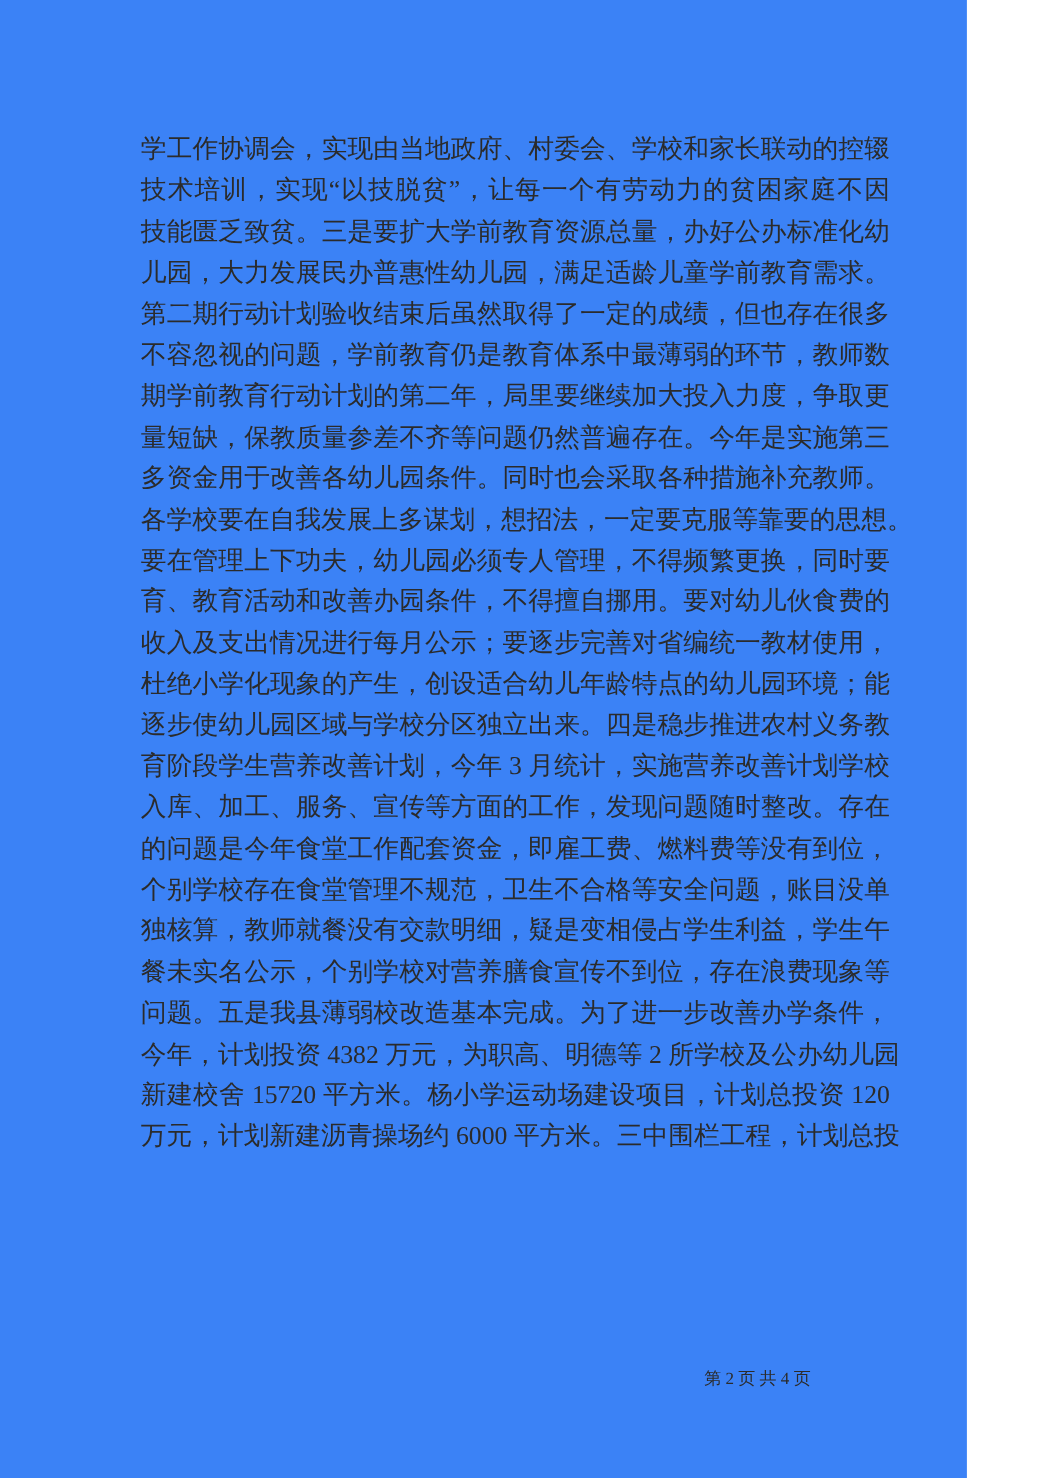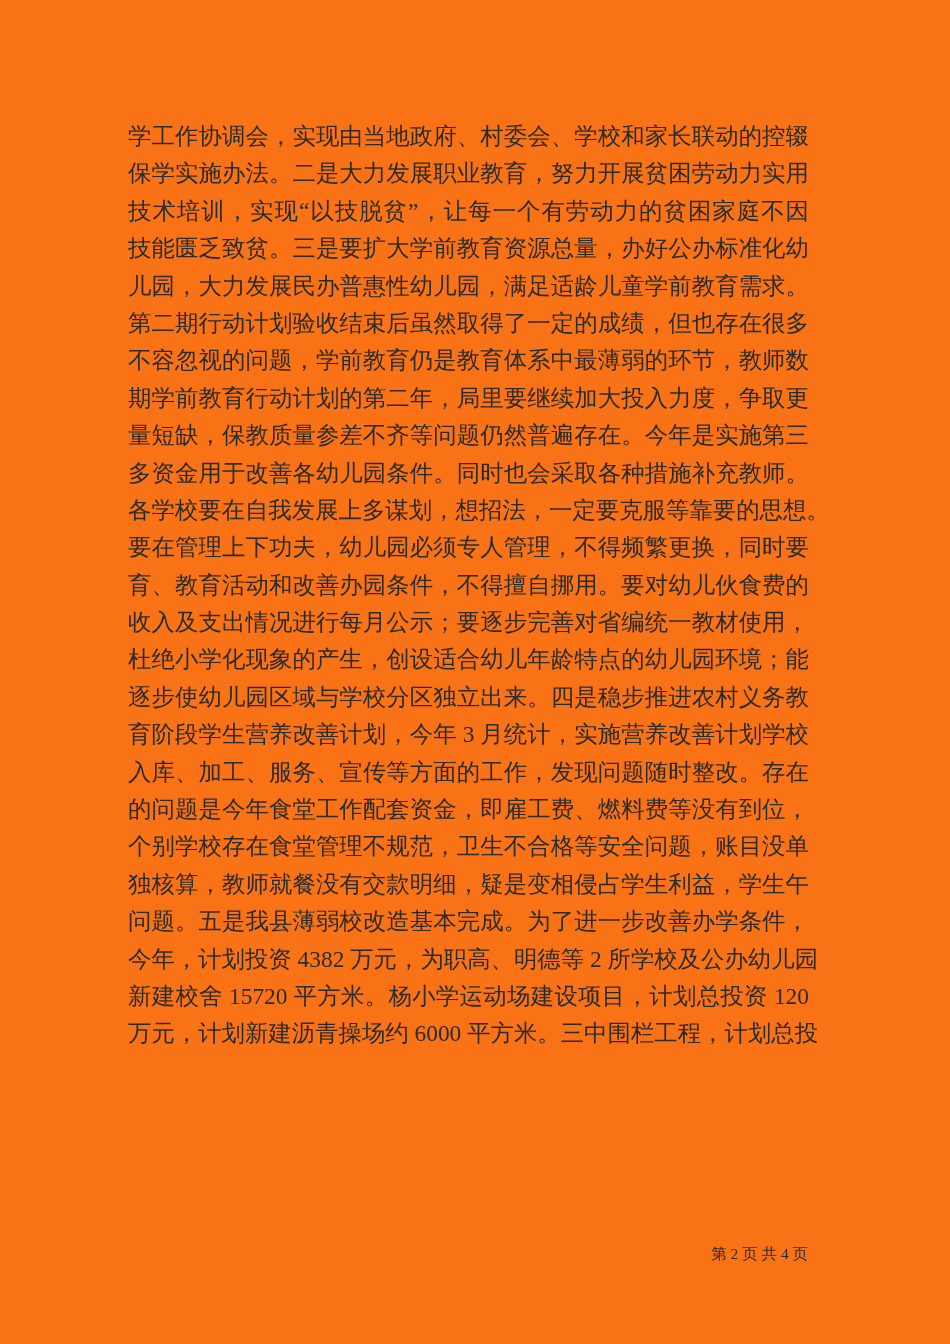--- a/index.html
+++ b/index.html
@@ -2,23 +2,23 @@
 <html><head>
 <meta charset="utf-8">
 <style>
   html, body {
     margin: 0;
     padding: 0;
     background: #ffffff;
   }
   .page {
     position: relative;
-    width: 950px;
+    width: 879px;
     height: 1344px;
-    background: #f97316;
+    background: #3b82f6;
     overflow: hidden;
     font-family: "Liberation Serif", "DejaVu Serif", serif;
     text-decoration: underline;
   }
   .text-body {
     position: absolute;
     left: 128px;
     top: 118px;
     width: 681px;
     color: #2b2b2b;
@@ -44,40 +44,40 @@
     text-align: center;
     font-family: "Liberation Serif", "DejaVu Serif", serif;
   }
 </style>
 </head>
 <body>
 
 <div class="page">
   <div class="text-body">
       <div class="text-line">学工作协调会，实现由当地政府、村委会、学校和家长联动的控辍</div>
-      <div class="text-line">保学实施办法。二是大力发展职业教育，努力开展贫困劳动力实用</div>
       <div class="text-line">技术培训，实现“以技脱贫”，让每一个有劳动力的贫困家庭不因</div>
       <div class="text-line">技能匮乏致贫。三是要扩大学前教育资源总量，办好公办标准化幼</div>
       <div class="text-line">儿园，大力发展民办普惠性幼儿园，满足适龄儿童学前教育需求。</div>
       <div class="text-line">第二期行动计划验收结束后虽然取得了一定的成绩，但也存在很多</div>
       <div class="text-line">不容忽视的问题，学前教育仍是教育体系中最薄弱的环节，教师数</div>
       <div class="text-line">期学前教育行动计划的第二年，局里要继续加大投入力度，争取更</div>
       <div class="text-line">量短缺，保教质量参差不齐等问题仍然普遍存在。今年是实施第三</div>
       <div class="text-line">多资金用于改善各幼儿园条件。同时也会采取各种措施补充教师。</div>
       <div class="text-line">各学校要在自我发展上多谋划，想招法，一定要克服等靠要的思想。</div>
       <div class="text-line">要在管理上下功夫，幼儿园必须专人管理，不得频繁更换，同时要</div>
       <div class="text-line">育、教育活动和改善办园条件，不得擅自挪用。要对幼儿伙食费的</div>
       <div class="text-line">收入及支出情况进行每月公示；要逐步完善对省编统一教材使用，</div>
       <div class="text-line">杜绝小学化现象的产生，创设适合幼儿年龄特点的幼儿园环境；能</div>
       <div class="text-line">逐步使幼儿园区域与学校分区独立出来。四是稳步推进农村义务教</div>
       <div class="text-line">育阶段学生营养改善计划，今年 3 月统计，实施营养改善计划学校</div>
       <div class="text-line">入库、加工、服务、宣传等方面的工作，发现问题随时整改。存在</div>
       <div class="text-line">的问题是今年食堂工作配套资金，即雇工费、燃料费等没有到位，</div>
       <div class="text-line">个别学校存在食堂管理不规范，卫生不合格等安全问题，账目没单</div>
       <div class="text-line">独核算，教师就餐没有交款明细，疑是变相侵占学生利益，学生午</div>
+      <div class="text-line">餐未实名公示，个别学校对营养膳食宣传不到位，存在浪费现象等</div>
       <div class="text-line">问题。五是我县薄弱校改造基本完成。为了进一步改善办学条件，</div>
       <div class="text-line">今年，计划投资 4382 万元，为职高、明德等 2 所学校及公办幼儿园</div>
       <div class="text-line">新建校舍 15720 平方米。杨小学运动场建设项目，计划总投资 120</div>
       <div class="text-line">万元，计划新建沥青操场约 6000 平方米。三中围栏工程，计划总投</div>
     </div>
 
   <div class="page-footer">第 2 页 共 4 页</div>
 </div>
 
 </body></html>

